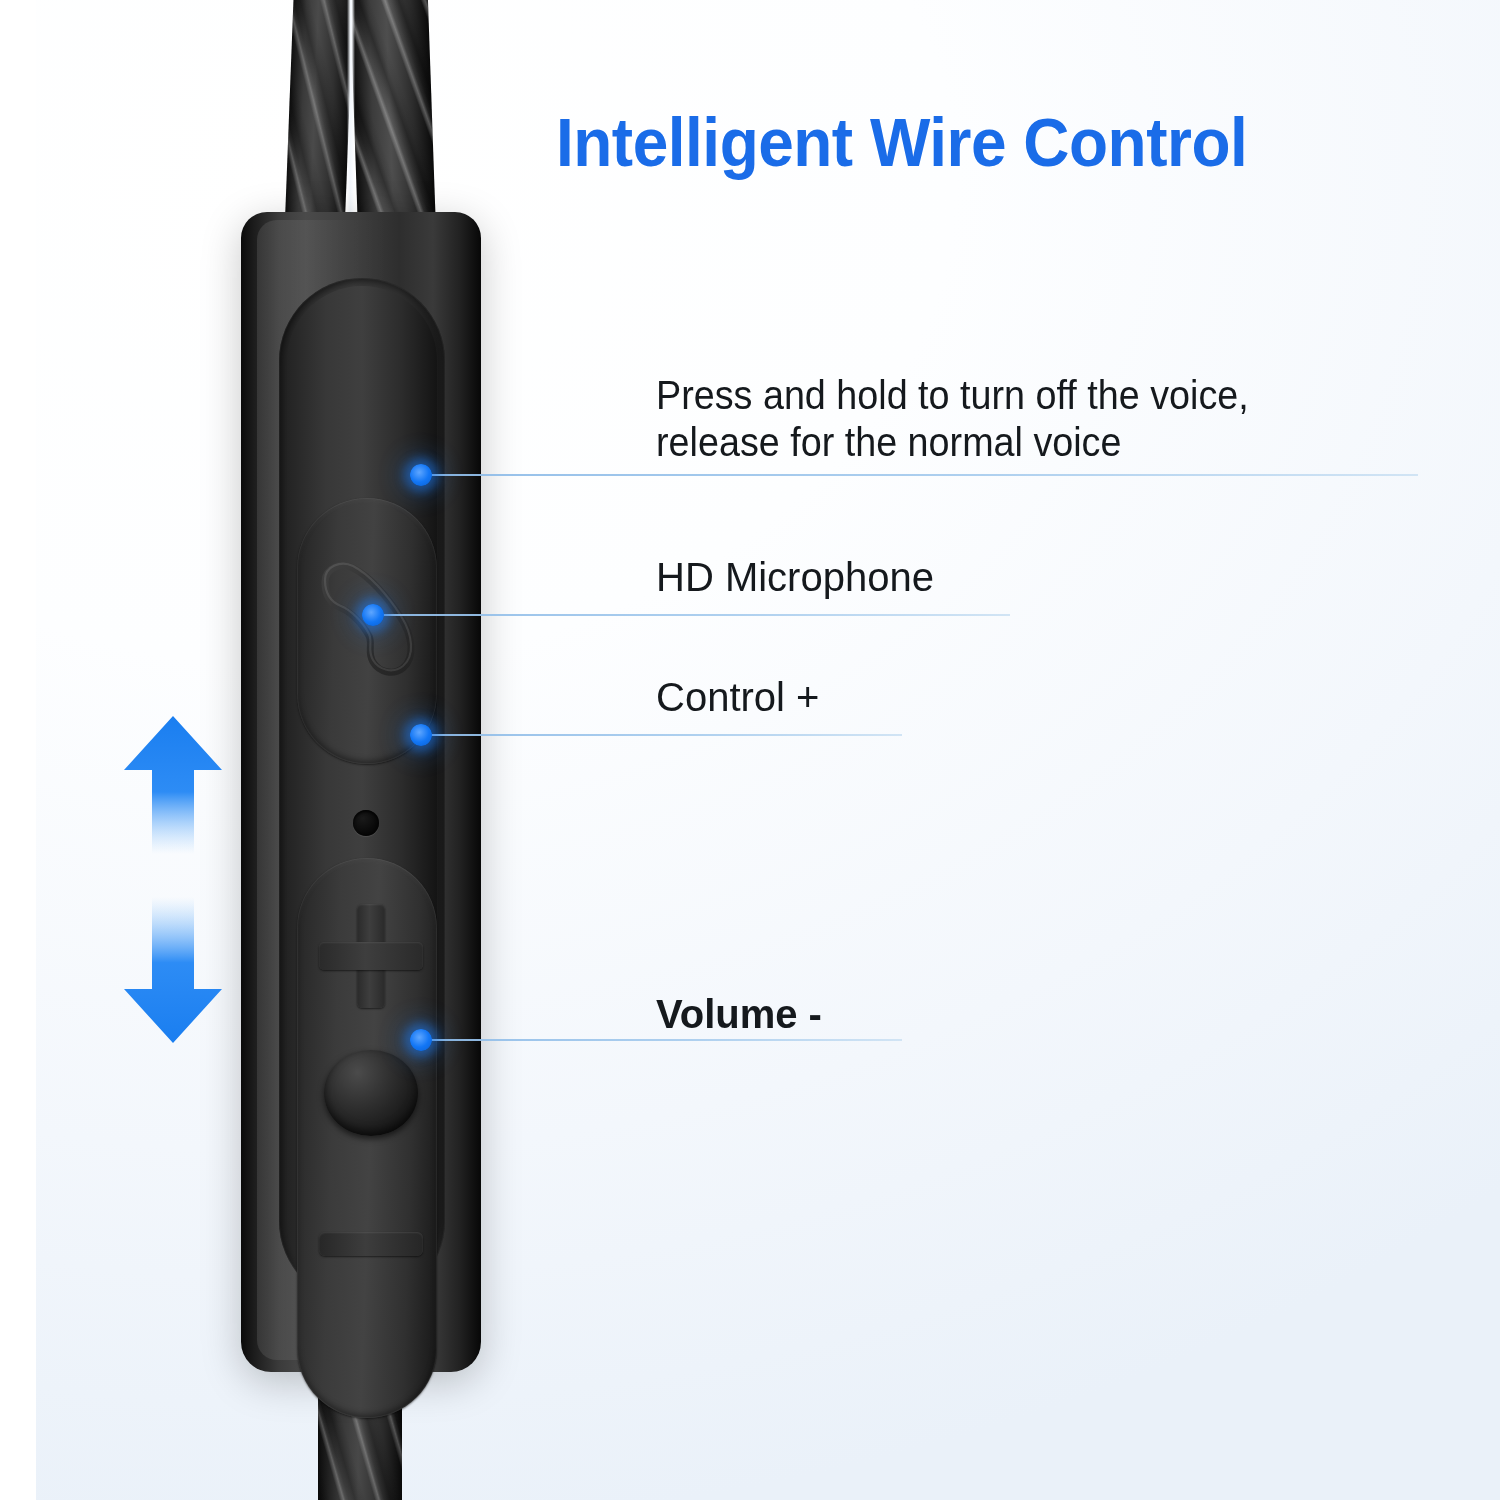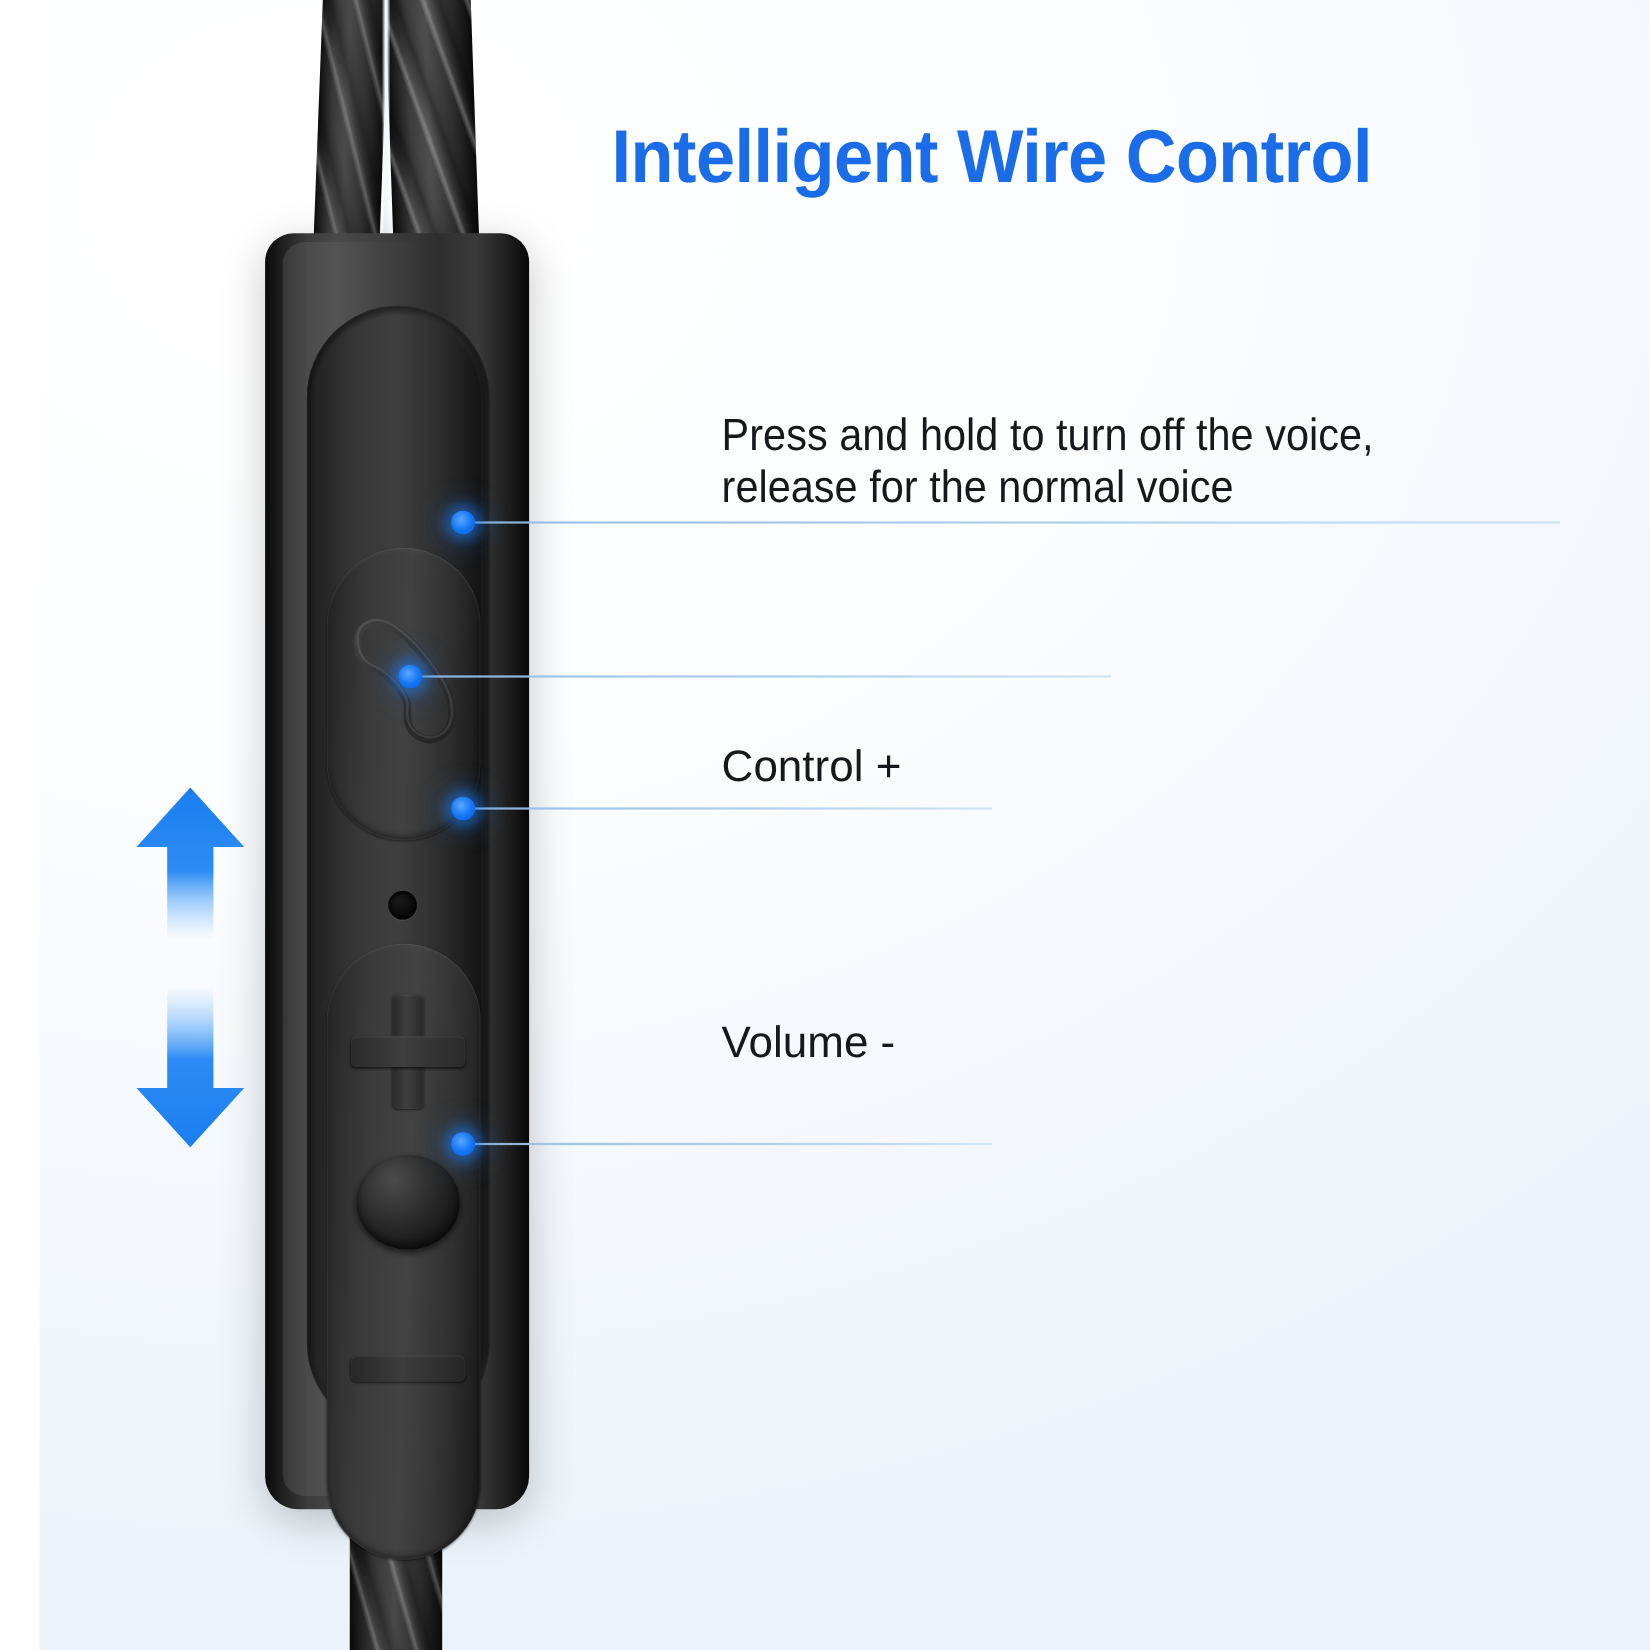--- a/index.html
+++ b/index.html
@@ -238,28 +238,29 @@
 
   <div id="title">Intelligent Wire Control</div>
 
   <div class="lead-line" style="left:388px;top:474px;width:994px;"></div>
   <div class="dot" style="left:374px;top:464px;"></div>
   <div class="callout-text cond nowrap" style="left:620px;top:372px;font-size:41px;line-height:47px;">Press and hold to turn off the voice,</div>
   <div class="callout-text cond nowrap" style="left:620px;top:419px;font-size:41px;line-height:47px;">release for the normal voice</div>
 
   <div class="lead-line" style="left:346px;top:614px;width:628px;"></div>
   <div class="dot" style="left:326px;top:604px;"></div>
+  <div class="callout-text nowrap" style="left:620px;top:553px;font-size:40px;line-height:48px;">HD Microphone</div>
 
   <div class="lead-line" style="left:388px;top:734px;width:478px;"></div>
   <div class="dot" style="left:374px;top:724px;"></div>
   <div class="callout-text nowrap" style="left:620px;top:673px;font-size:40px;line-height:48px;">Control +</div>
 
   <div class="lead-line" style="left:388px;top:1039px;width:478px;"></div>
   <div class="dot" style="left:374px;top:1029px;"></div>
-  <div class="callout-text nowrap" style="left:620px;top:924px;font-size:40px;line-height:48px;">Volume -</div>
+  <div class="callout-text nowrap" style="left:620px;top:990px;font-size:40px;line-height:48px;font-weight:bold;">Volume -</div>
 
   <div id="arrow-up" style="left:82px;top:714px;">
     <svg width="110" height="140" viewBox="0 0 110 140">
       <defs>
         <linearGradient id="gup" x1="0" y1="0" x2="0" y2="1">
           <stop offset="0%" stop-color="#1a7ef0" stop-opacity="1"></stop>
           <stop offset="55%" stop-color="#2d8cf5" stop-opacity="1"></stop>
           <stop offset="100%" stop-color="#8fc6fb" stop-opacity="0"></stop>
         </linearGradient>
       </defs>

